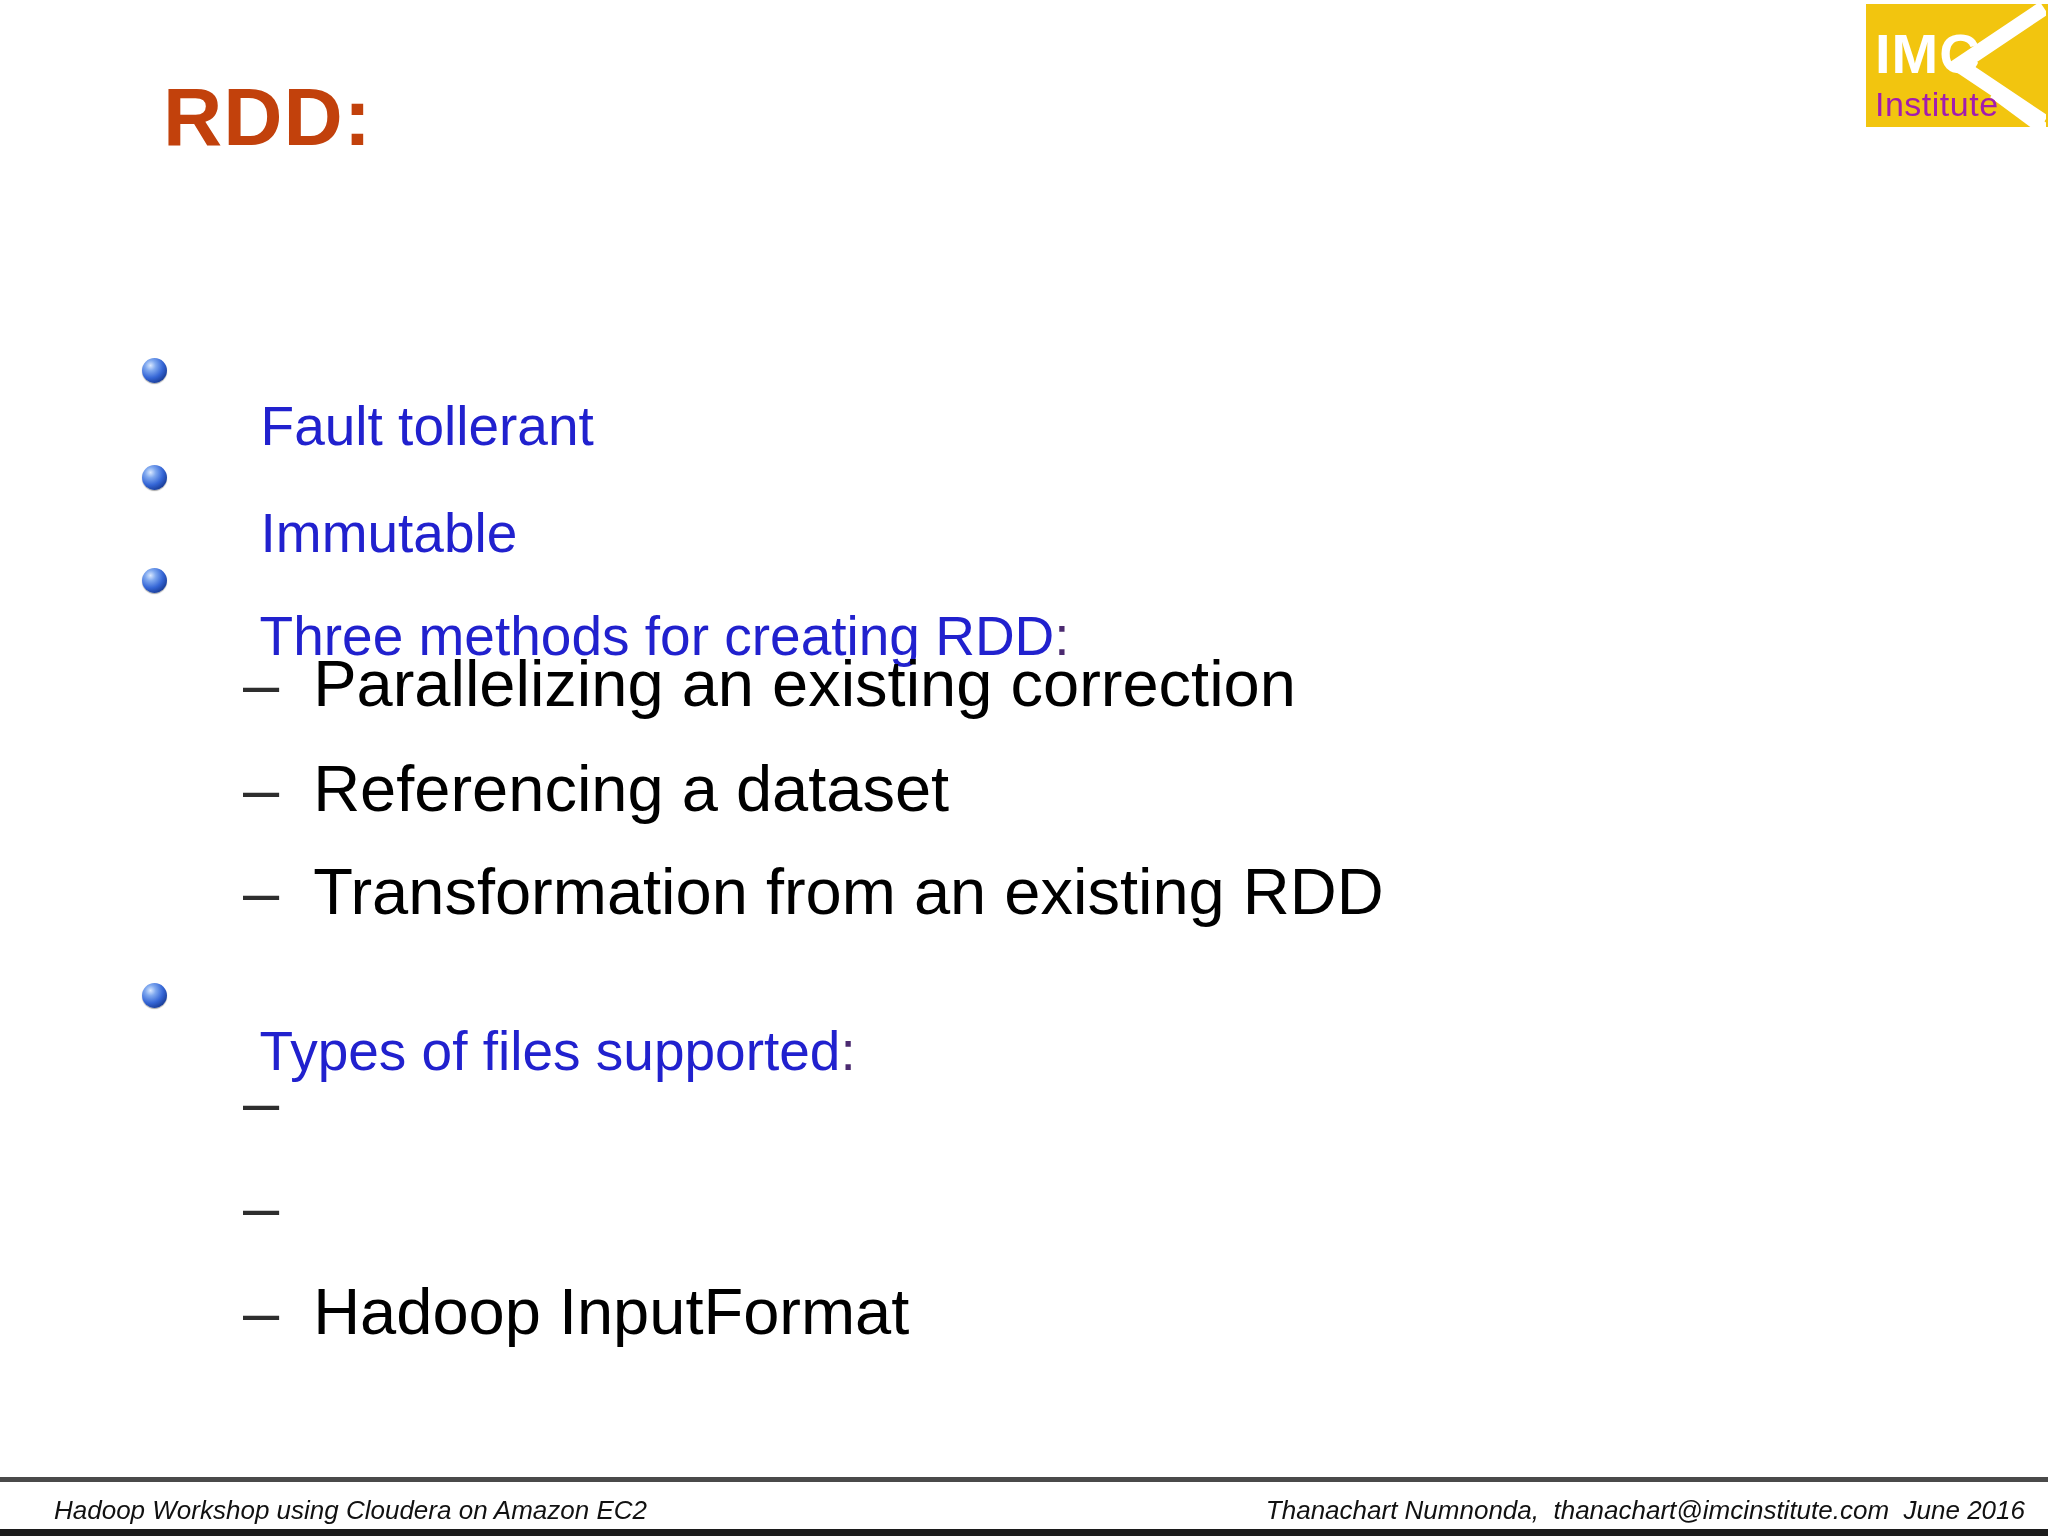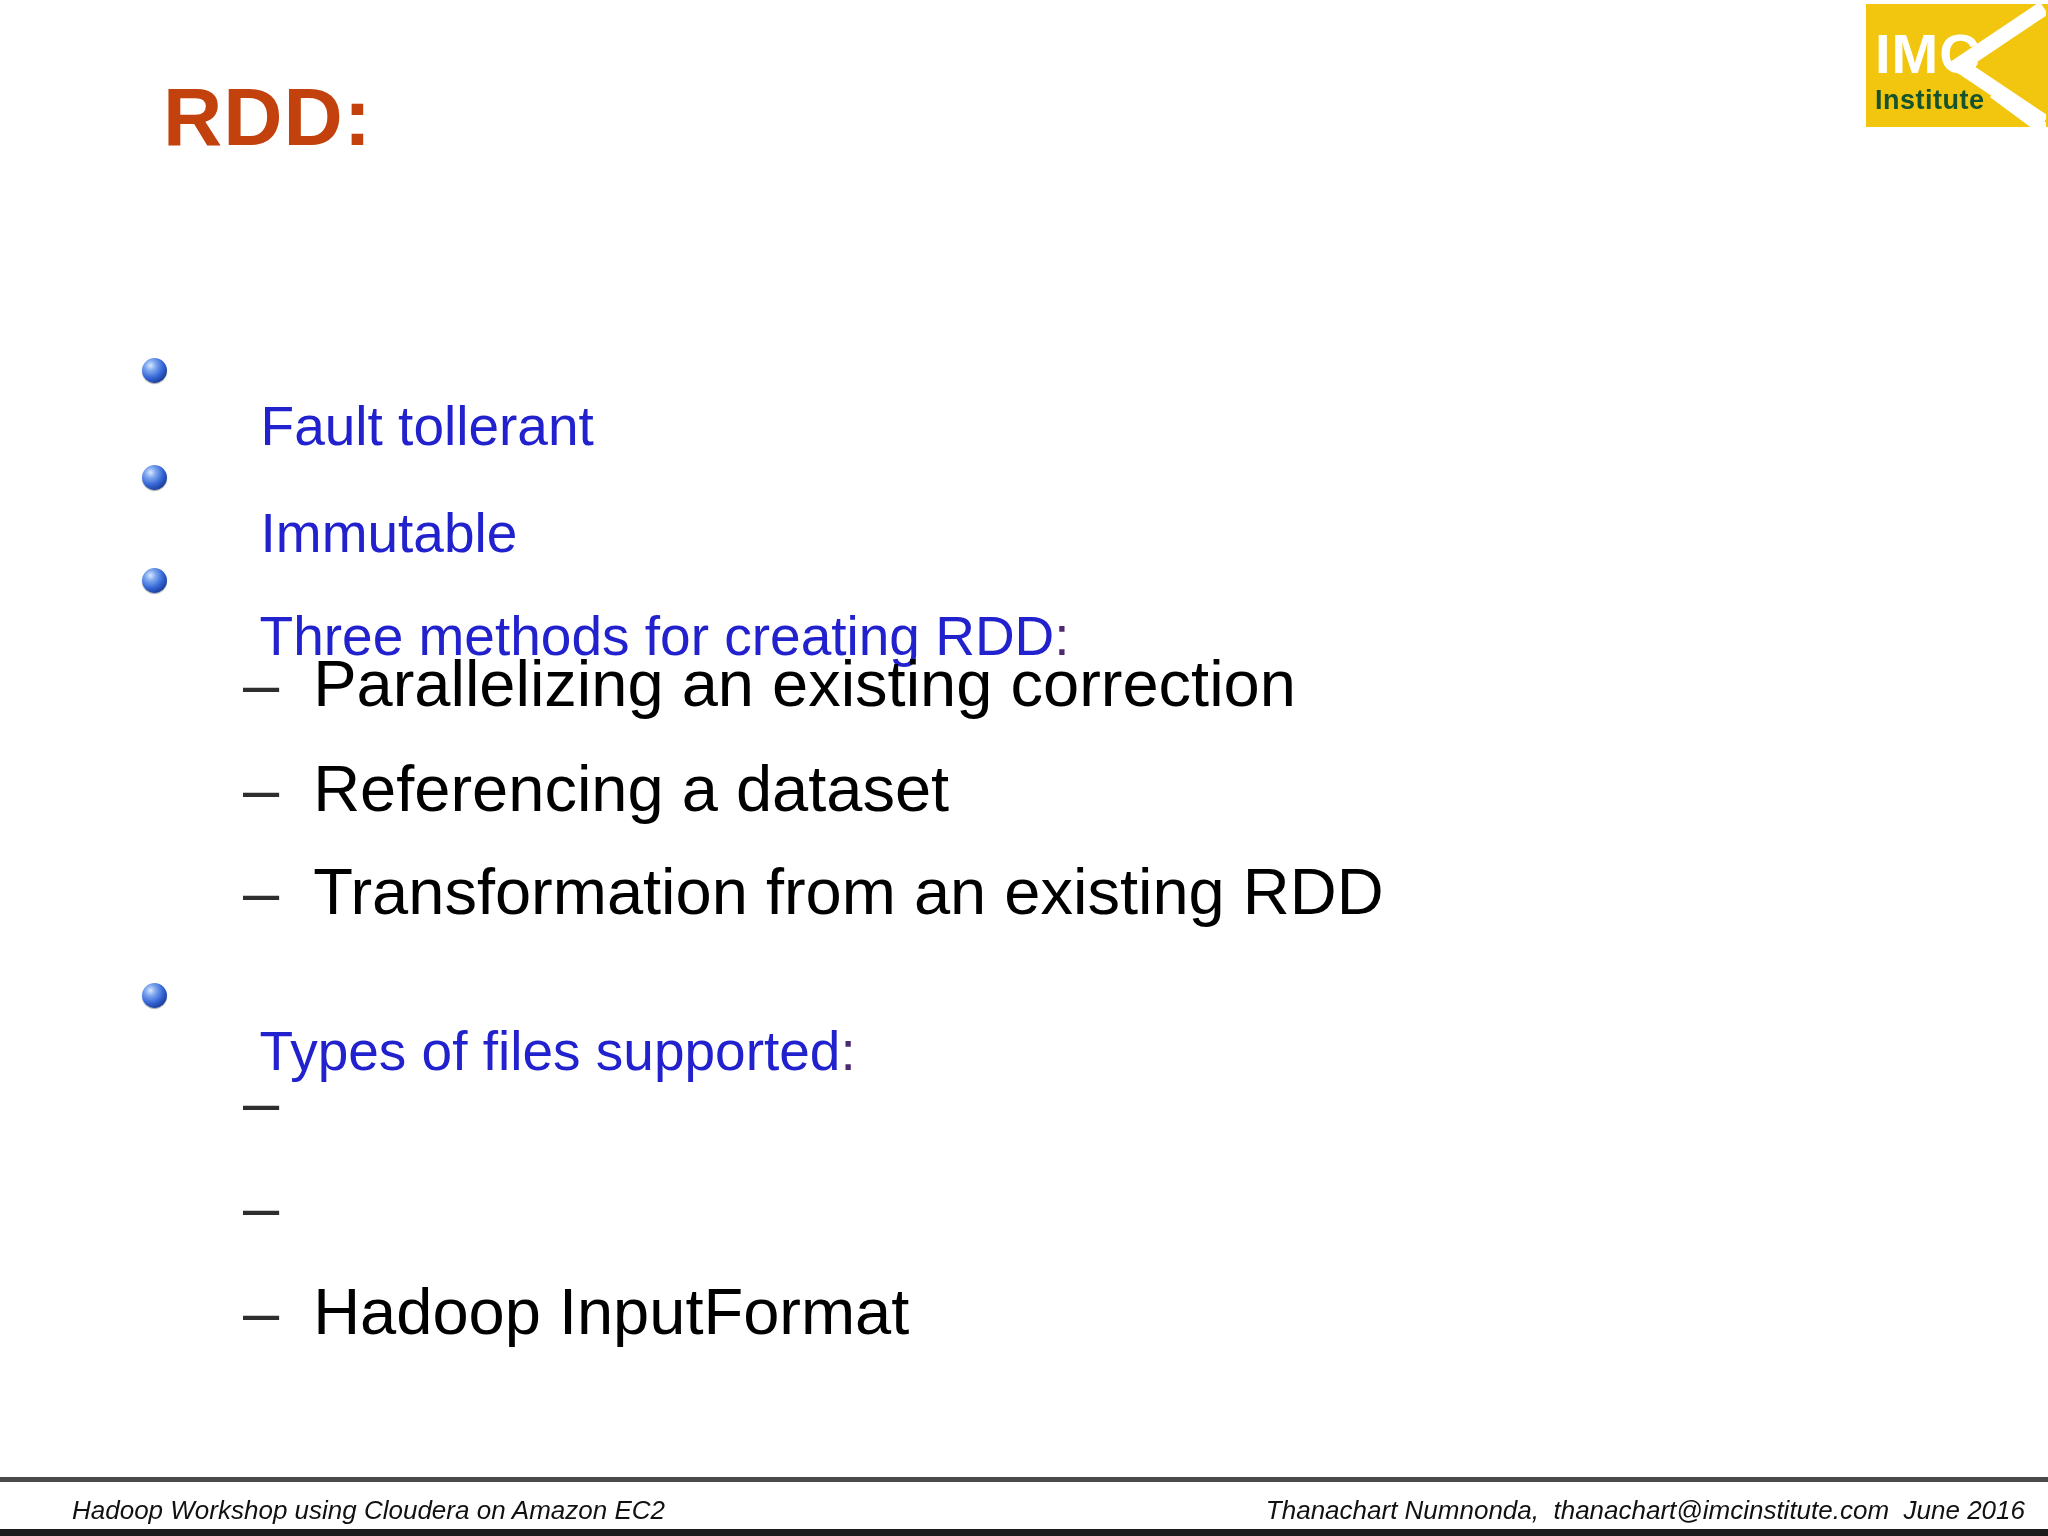--- a/index.html
+++ b/index.html
@@ -24,21 +24,21 @@
     background: #F2C50F;
   }
   .logo svg { position: absolute; left: 0; top: 0; }
   .logo-line1 {
     position: absolute; left: 9px; top: 22px;
     color: #ffffff; font-weight: bold; font-size: 56px; line-height: 1;
     letter-spacing: 1px;
   }
   .logo-line2 {
     position: absolute; left: 9px; top: 83px;
-    color: #14532d; font-weight: bold; font-size: 27px; line-height: 1;
+    color: #a21caf; font-weight: normal; font-size: 34px; line-height: 1;
     letter-spacing: 0.5px;
   }
 
   
   .ball {
     width: 25px; height: 25px; border-radius: 50%;
     background: radial-gradient(circle at 34% 30%,
       #d9e8ff 0%, #7fa8ef 22%, #3566d6 52%, #14358c 82%, #0a2263 100%);
     box-shadow: 0 1px 1px rgba(0,0,0,0.35);
     left: 142px;
@@ -62,21 +62,21 @@
 
   
   .footer-divider {
     left: 0; top: 1477px; width: 2048px; height: 5px; background: #4a4a4a;
   }
   .footer-text {
     top: 1496px;
     font-size: 26px; font-style: italic; color: #111111;
     white-space: pre; line-height: 1.1;
   }
-  .footer-left  { left: 72px; }
+  .footer-left  { left: 54px; }
   .footer-right { right: 23px; text-align: right; }
   .bottom-bar {
     left: 0; top: 1529px; width: 2048px; height: 7px; background: #1c1c1c;
   }
 </style>
 </head>
 <body>
 
 <div class="abs title">RDD:</div>
 

